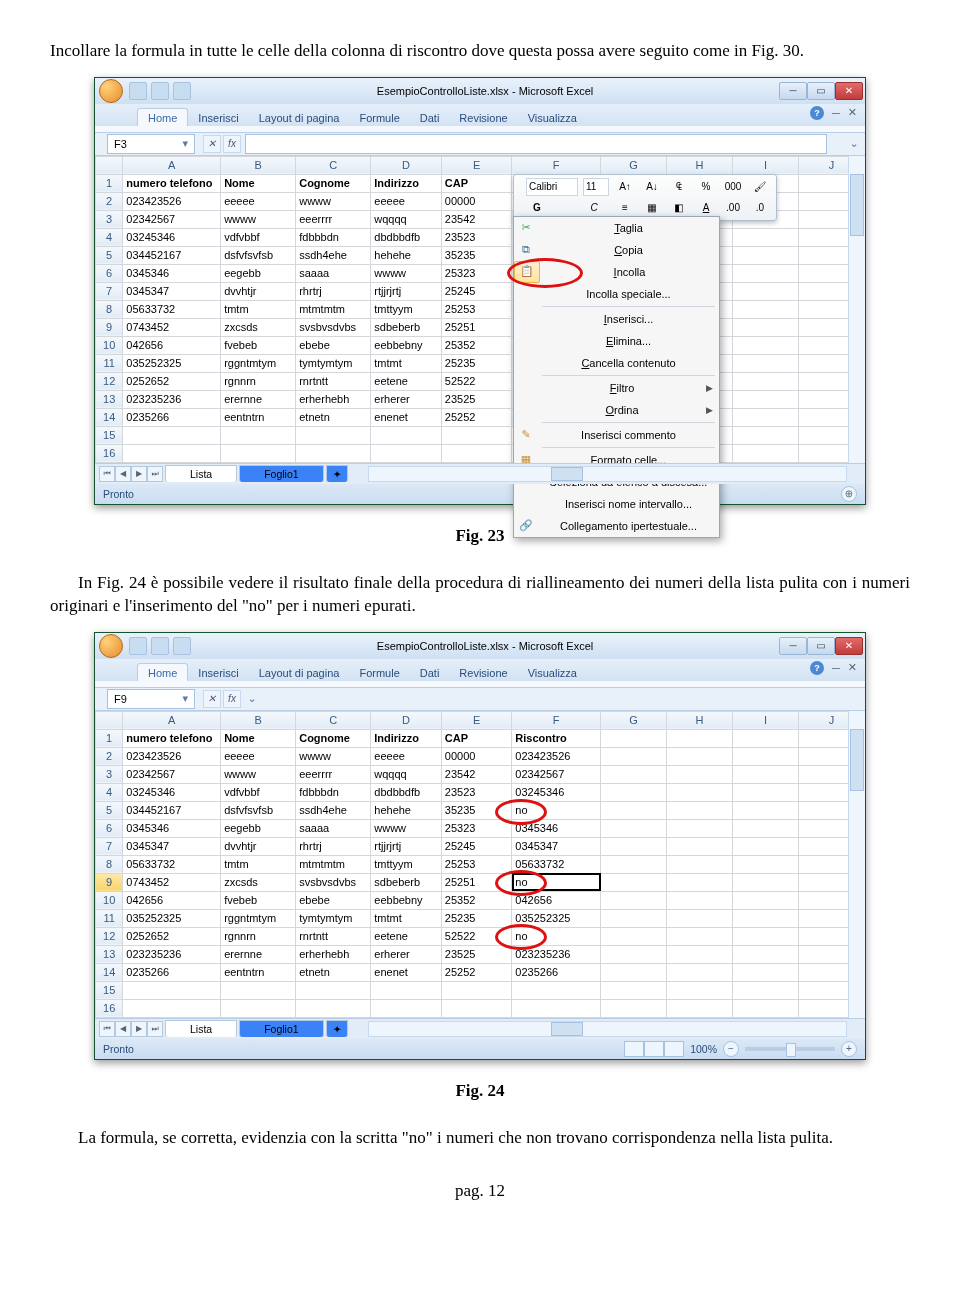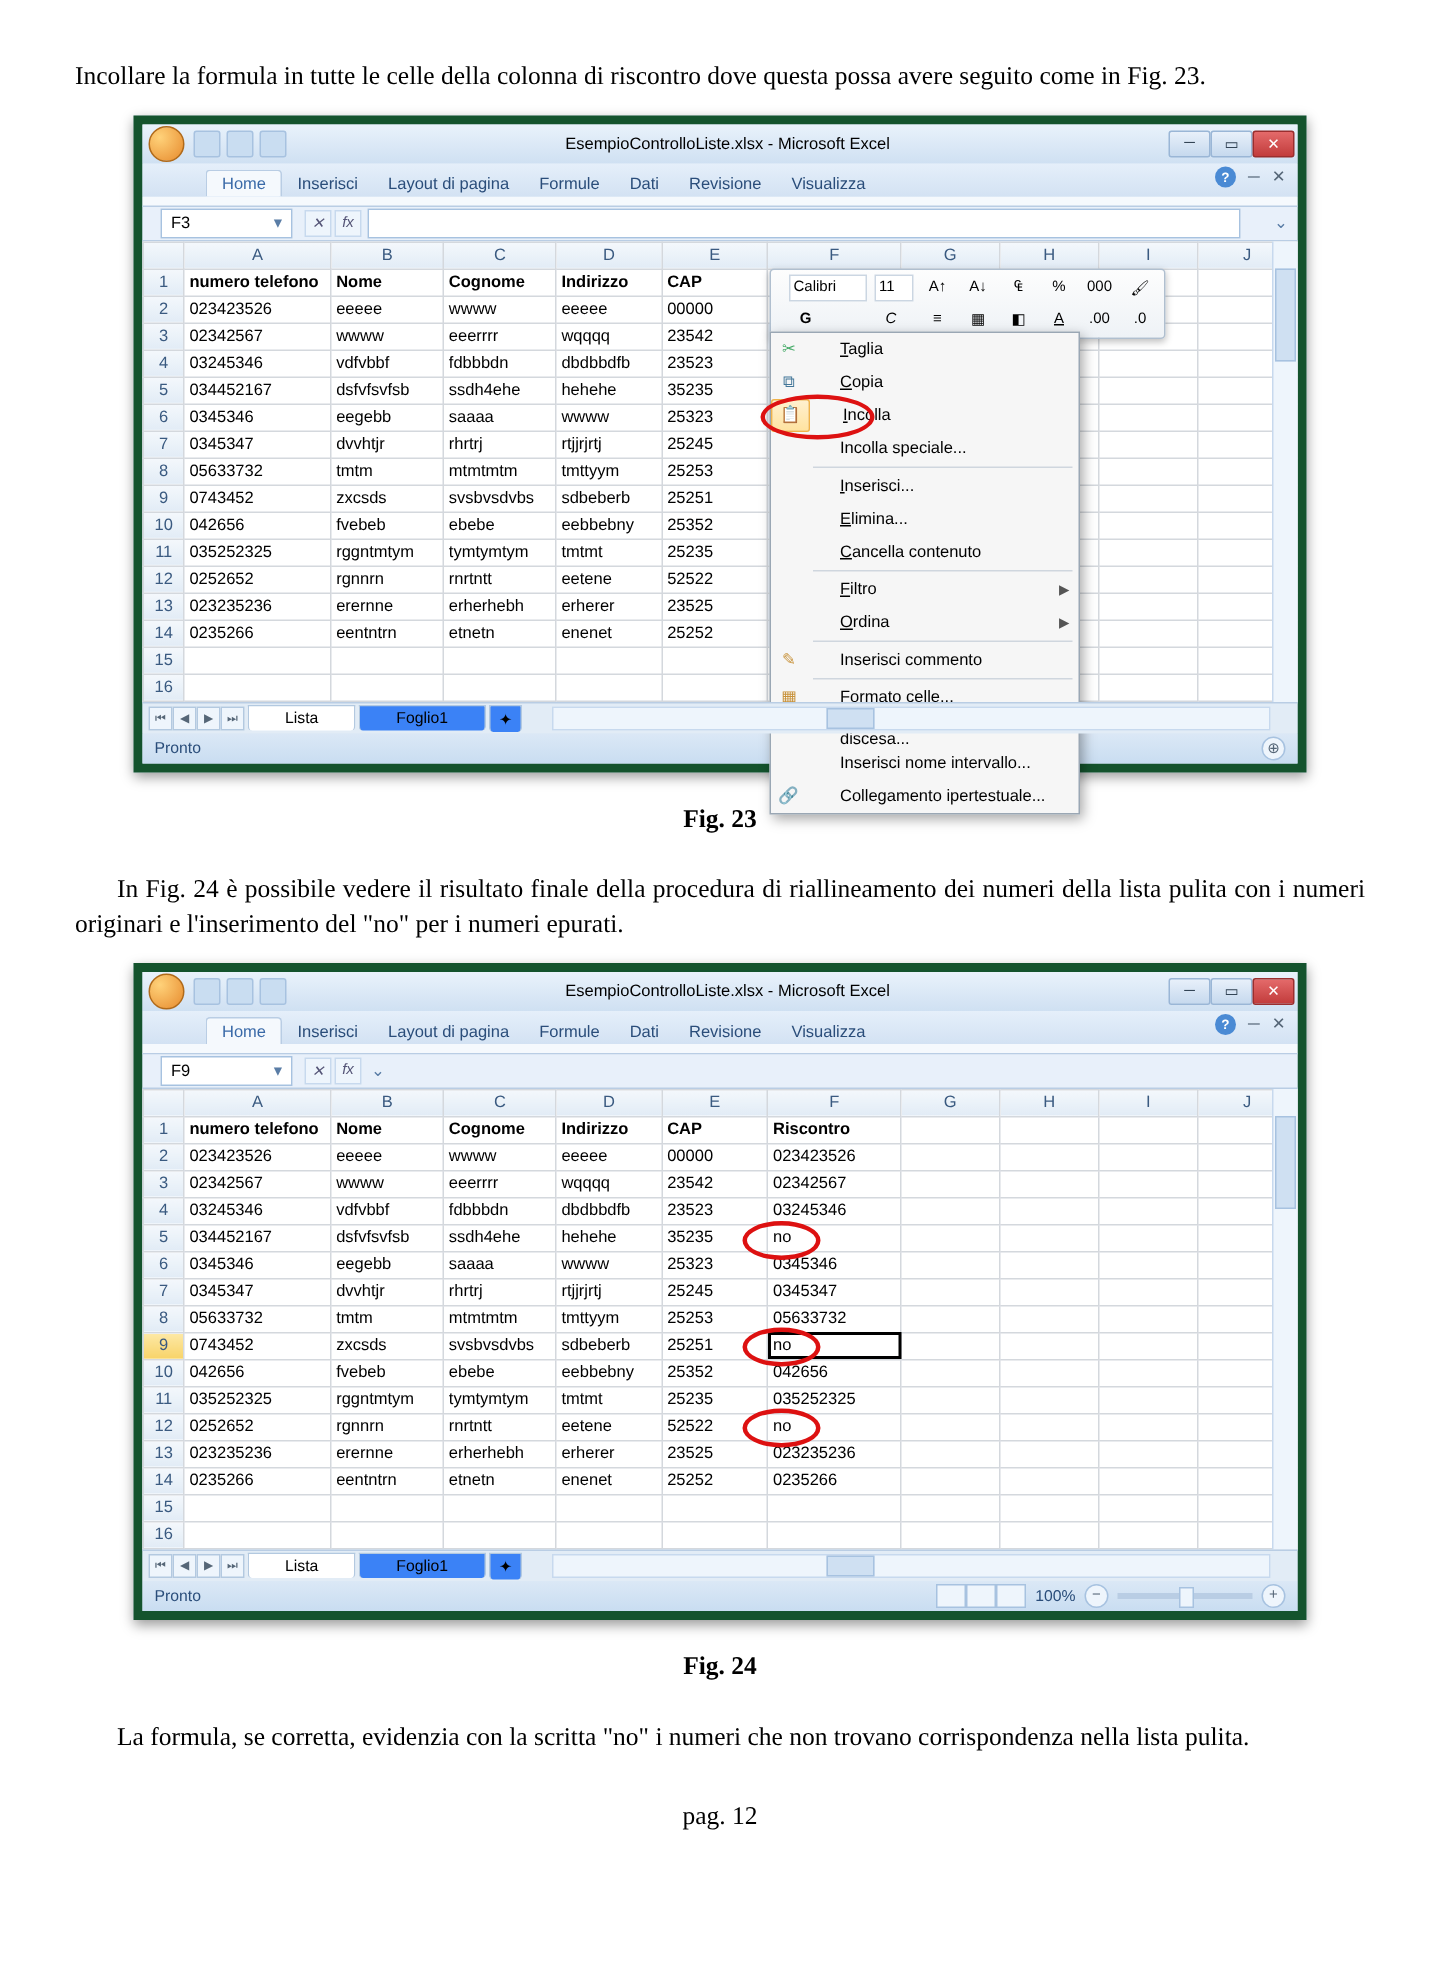--- a/index.html
+++ b/index.html
@@ -2,21 +2,21 @@
 <html><head>
 <meta charset="utf-8">
 <style>
   body { font-family: "Times New Roman", serif; font-size: 17px; margin: 0; padding: 40px 50px; background: #fff; color: #000; width: 860px; }
   p { margin: 0 0 14px 0; line-height: 1.35; text-align: justify; }
   .caption { text-align: center; font-weight: bold; margin: 20px 0 24px 0; }
   .footer { text-align: center; margin-top: 30px; }
   .indent { text-indent: 28px; }
 
   .shot-wrap { display: flex; justify-content: center; margin: 8px 0; }
-  .excel { width: 770px; border: 6px solid #14532d; box-shadow: 0 3px 8px rgba(0,0,0,.4); font-family: "Segoe UI", Tahoma, sans-serif; font-size: 11px; background: #d6e5f5; position: relative; }
+  .excel { width: 770px; border: 1px solid #14532d; box-shadow: 0 3px 8px rgba(0,0,0,.4); font-family: "Segoe UI", Tahoma, sans-serif; font-size: 11px; background: #d6e5f5; position: relative; }
 
   
   .titlebar { height: 26px; background: linear-gradient(#e9f2fb,#cfe0f2); display: flex; align-items: center; position: relative; }
   .office-btn { width: 32px; height: 26px; display: flex; align-items: center; justify-content: center; }
   .office-circle { width: 22px; height: 22px; border-radius: 50%; background: radial-gradient(circle at 30% 30%, #ffd27a, #e78b2e); border: 1px solid #b06a1a; }
   .qat { display: flex; gap: 4px; margin-left: 2px; }
   .qat-btn { width: 16px; height: 16px; background: #c9ddf1; border: 1px solid #a7c2e0; border-radius: 2px; }
   .title-text { flex: 1; text-align: center; font-size: 11px; }
   .win-btns { display: flex; gap: 0; margin-right: 2px; }
   .win-btn { width: 26px; height: 16px; background: linear-gradient(#e8f0fa,#c6d9ee); border: 1px solid #9ab6d6; border-radius: 2px; display: flex; align-items: center; justify-content: center; font-size: 10px; color: #345; }
@@ -77,33 +77,33 @@
 
   
   .mini-toolbar { position: absolute; background: linear-gradient(#fdfdfd,#eef2f6); border: 1px solid #b0bfcf; border-radius: 3px; padding: 3px 5px; font-size: 10px; display: grid; grid-template-columns: repeat(8, auto); gap: 3px 5px; align-items: center; box-shadow: 0 2px 5px rgba(0,0,0,.25); }
   .mini-toolbar .mt { height: 16px; display: flex; align-items: center; padding: 0 2px; }
   .mt-font { border: 1px solid #cbd6e2; background: #fff; padding: 0 4px; width: 46px; height: 15px; }
   .mt-size { border: 1px solid #cbd6e2; background: #fff; padding: 0 2px; width: 20px; height: 15px; }
   .mt-ic { width: 16px; height: 16px; border: 1px solid transparent; display: flex; align-items: center; justify-content: center; }
   .ctx { position: absolute; background: #f6f6f6; border: 1px solid #9aa7b4; width: 205px; box-shadow: 2px 3px 8px rgba(0,0,0,.35); font-size: 11px; }
   .ctx-row { display: flex; align-items: center; height: 22px; padding: 0 6px 0 0; gap: 6px; }
   .ctx-ic { width: 24px; height: 20px; display: flex; align-items: center; justify-content: center; }
-  .ctx-label { flex: 1; text-align: left; margin-left: 16px; }
+  .ctx-label { flex: 1; text-align: center; }
   .ctx-arrow { color: #555; font-size: 9px; }
   .ctx-sep { height: 1px; background: #cfd6de; margin: 1px 4px 1px 28px; }
   .ctx-row.hl .ctx-ic { border: 1px solid #f0b34a; background: linear-gradient(#fff0cf,#ffe3a0); border-radius: 2px; }
   .red-ring { position: absolute; border: 3px solid #d11; border-radius: 50%; pointer-events: none; }
 
   
   .g-cut{color:#4a6;} .g-copy{color:#479;} .g-paste{color:#c8923a;} .g-comm{color:#c8923a;} .g-fmt{color:#c8923a;}
 </style>
 </head>
 <body>
 
-<p>Incollare la formula in tutte le celle della colonna di riscontro dove questa possa avere seguito come in Fig. 23.</p>
+<p>Incollare la formula in tutte le celle della colonna di riscontro dove questa possa avere seguito come in Fig. 30.</p>
 
 <div class="shot-wrap">
   <div class="excel">
     <div class="titlebar">
       <div class="office-btn">
           <div class="office-circle"></div>
         </div>
       <div class="qat">
         <div class="qat-btn"></div>
         <div class="qat-btn"></div>

